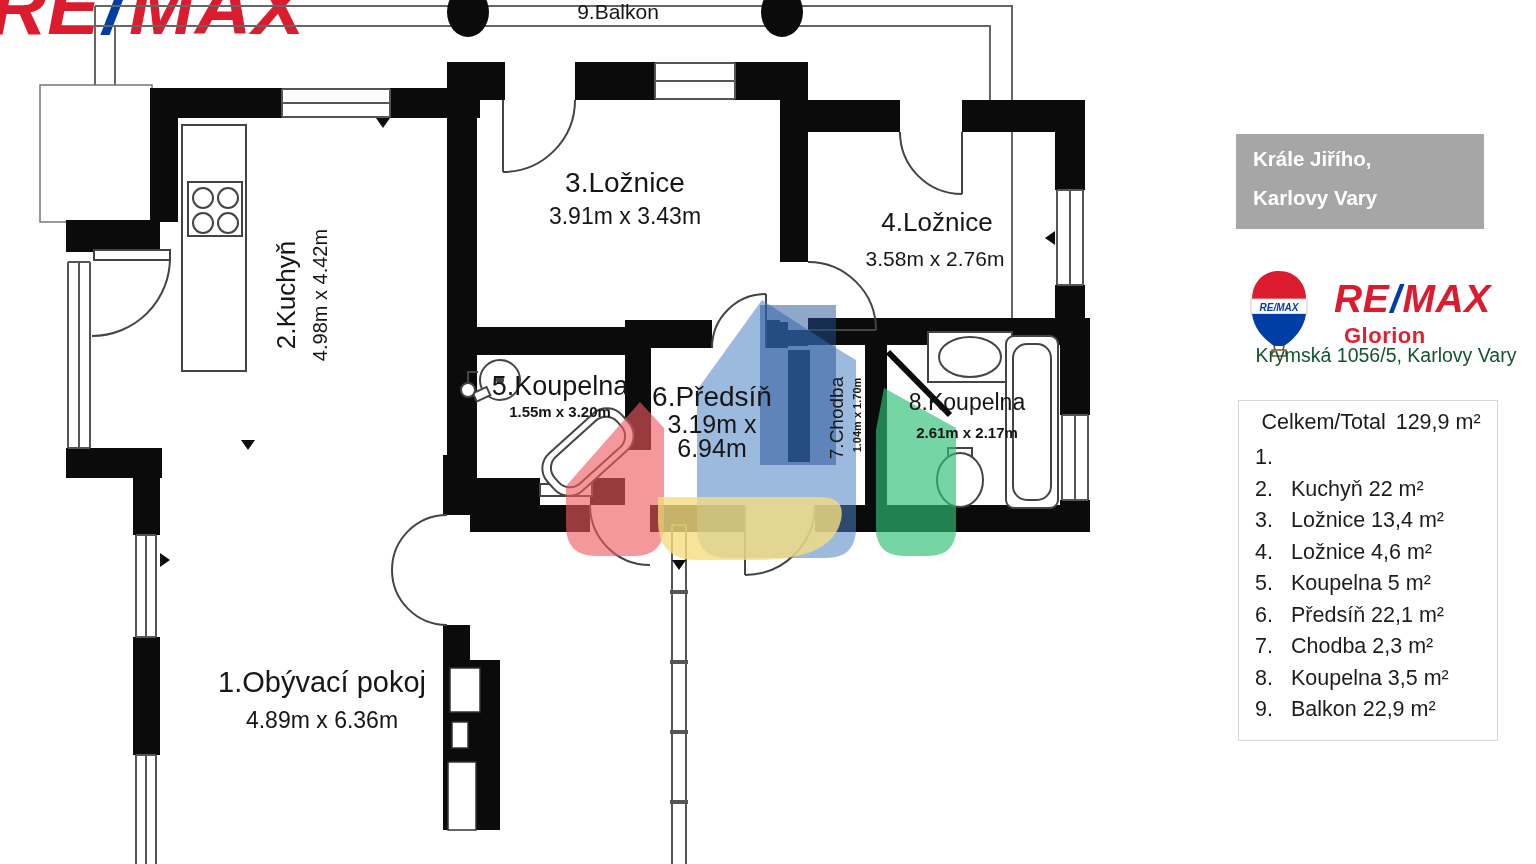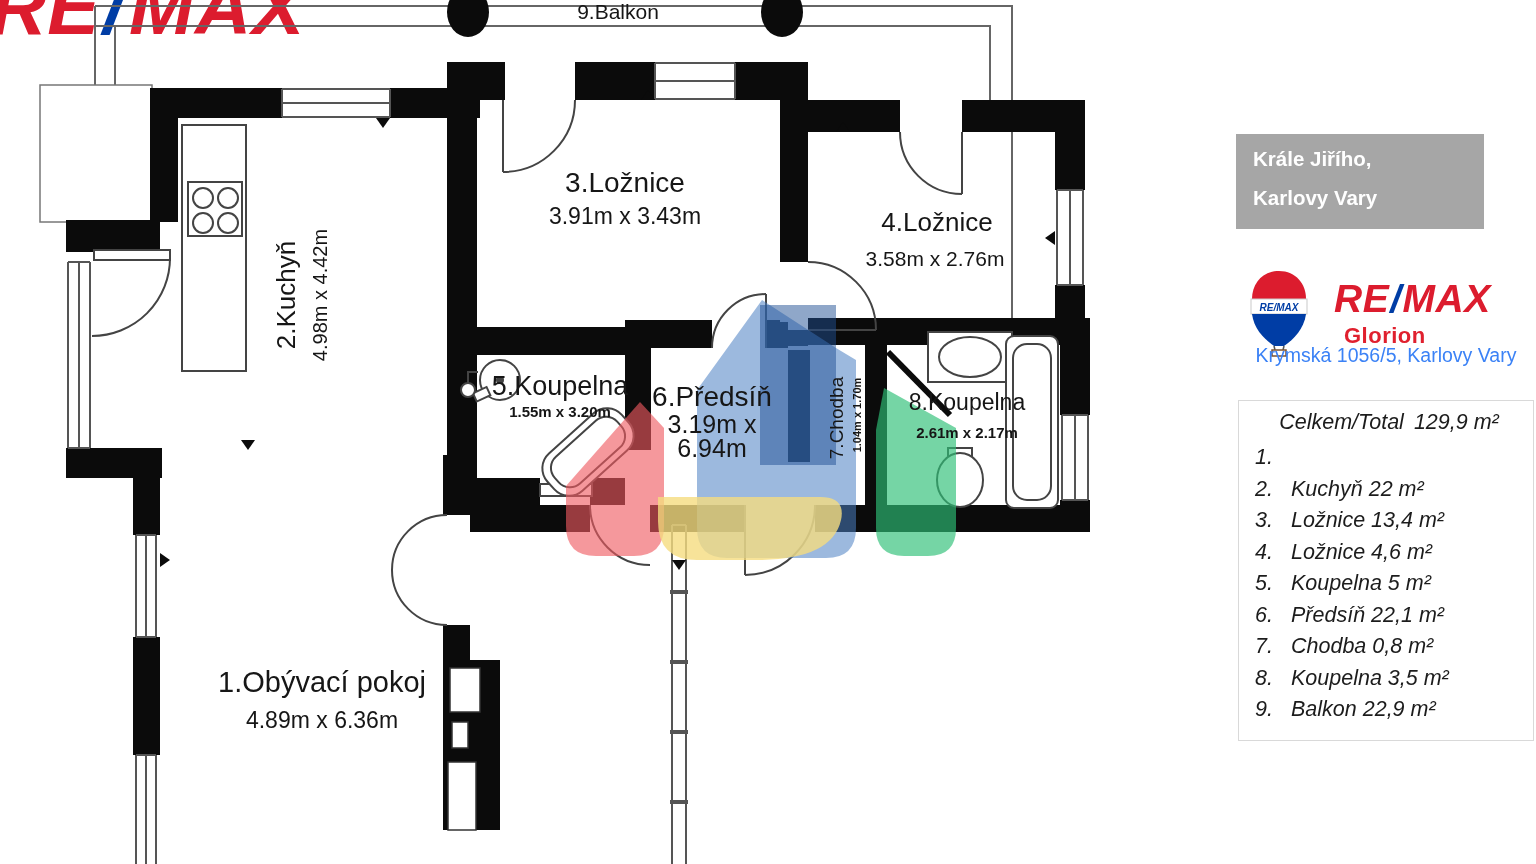--- a/index.html
+++ b/index.html
@@ -24,23 +24,23 @@
   .loc{position:absolute;left:1236px;top:134px;width:248px;height:95px;background:#a6a6a6;
        color:#fff;font-weight:bold;font-size:20.5px;line-height:1;box-sizing:border-box;
        padding:15px 0 0 17px;}
   .loc .l2{margin-top:18px;}
   .brand{position:absolute;left:1248px;top:250px;display:flex;gap:24px;align-items:flex-start;margin-top:19px;}
   .wm{margin-top:10px;}
   .wm-top{font-style:italic;font-weight:900;font-size:39px;line-height:40px;color:#dc1c2e;letter-spacing:0.5px;}
   .wm-top .slash{color:#003da5;padding:0 1px;}
   .wm-office{font-weight:800;font-size:22px;line-height:30px;color:#e0202e;margin:2px 0 0 10px;letter-spacing:0.5px;}
   .addr{position:absolute;left:1236px;top:344px;width:300px;text-align:center;
-        font-size:19.5px;font-weight:500;color:#3b82f6;}
-  .listbox{position:absolute;left:1238px;top:400px;width:296px;box-sizing:border-box;
-           border:1px solid #d9d9d9;background:#fff;padding:9px 10px 14px 16px;font-style:italic;}
+        font-size:19.5px;font-weight:500;color:#14532d;}
+  .listbox{position:absolute;left:1238px;top:400px;width:260px;box-sizing:border-box;
+           border:1px solid #d9d9d9;background:#fff;padding:9px 10px 14px 16px;}
   .total{text-align:center;font-size:21.5px;margin-bottom:7px;color:#1c1c1c;}
   .total .tv{margin-left:10px;}
   .row{display:flex;font-size:21.5px;line-height:31.5px;color:#1c1c1c;}
   .row .num{width:36px;flex:none;}
 </style>
 </head>
 <body>
 
 <div class="stage">
 
@@ -316,21 +316,21 @@
     <div class="row">
         <span class="num">5.</span>
         <span>Koupelna 5 m²</span>
       </div>
     <div class="row">
         <span class="num">6.</span>
         <span>Předsíň 22,1 m²</span>
       </div>
     <div class="row">
         <span class="num">7.</span>
-        <span>Chodba 0,8 m²</span>
+        <span>Chodba 2,3 m²</span>
       </div>
     <div class="row">
         <span class="num">8.</span>
         <span>Koupelna 3,5 m²</span>
       </div>
     <div class="row">
         <span class="num">9.</span>
         <span>Balkon 22,9 m²</span>
       </div>
   </div>

